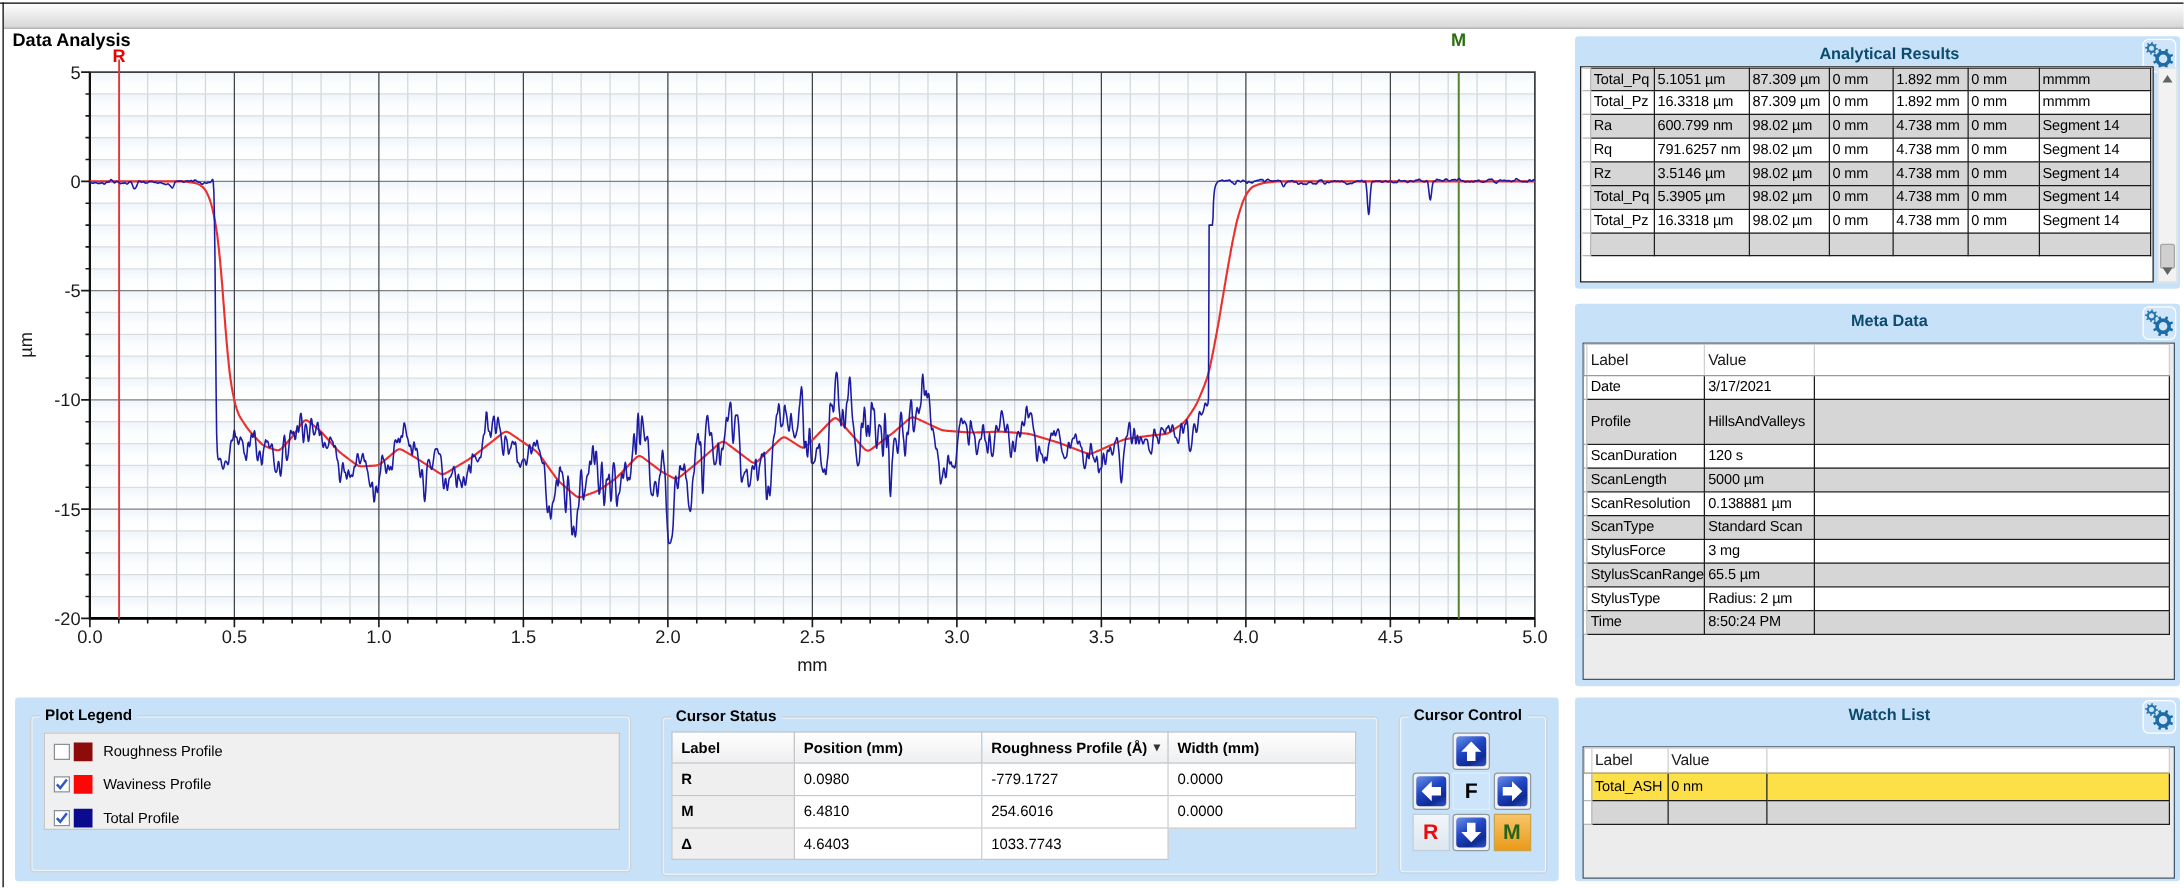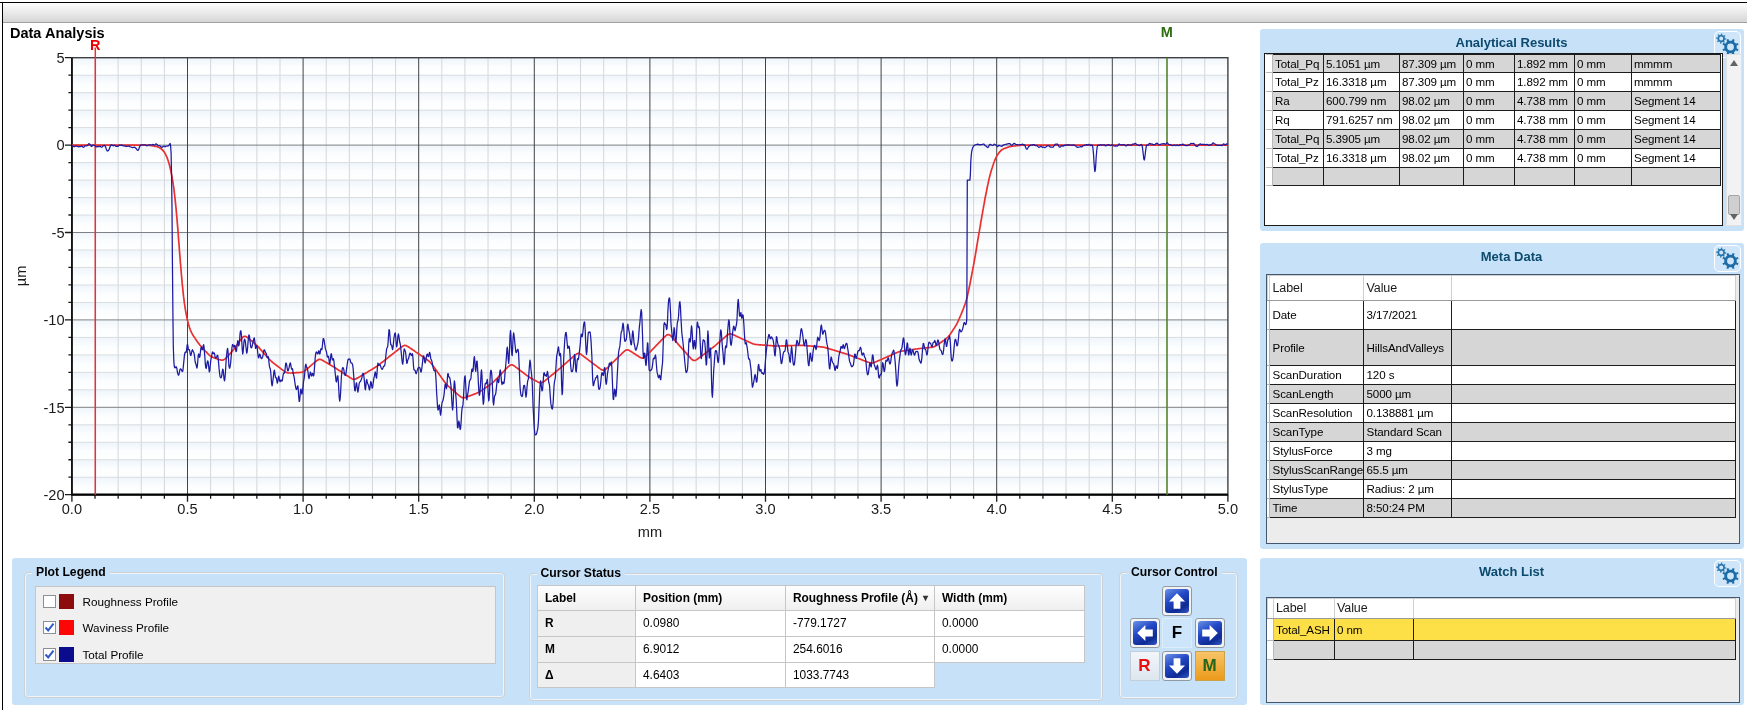--- a/index.html
+++ b/index.html
@@ -158,20 +158,30 @@
               <td>Rq</td>
               <td>791.6257 nm</td>
               <td>98.02 µm</td>
               <td>0 mm</td>
               <td>4.738 mm</td>
               <td>0 mm</td>
               <td>Segment 14</td>
             </tr>
             <tr style="height:19px;background:#d6d6d6">
               <td class="stub"></td>
+              <td>Rz</td>
+              <td>3.5146 µm</td>
+              <td>98.02 µm</td>
+              <td>0 mm</td>
+              <td>4.738 mm</td>
+              <td>0 mm</td>
+              <td>Segment 14</td>
+            </tr>
+            <tr style="height:19px;background:#d6d6d6">
+              <td class="stub"></td>
               <td>Total_Pq</td>
               <td>5.3905 µm</td>
               <td>98.02 µm</td>
               <td>0 mm</td>
               <td>4.738 mm</td>
               <td>0 mm</td>
               <td>Segment 14</td>
             </tr>
             <tr style="height:19px;background:#ffffff">
               <td class="stub"></td>
@@ -219,21 +229,21 @@
             <col style="width:87.5px">
             <col>
           </colgroup>
           <tbody>
             <tr class="hdr" style="height:25px">
               <td class="stub"></td>
               <td>Label</td>
               <td>Value</td>
               <td></td>
             </tr>
-            <tr style="height:29px;background:#ffffff">
+            <tr style="height:19px;background:#ffffff">
               <td class="stub"></td>
               <td>Date</td>
               <td>3/17/2021</td>
               <td></td>
             </tr>
             <tr style="height:36px;background:#d6d6d6">
               <td class="stub"></td>
               <td>Profile</td>
               <td>HillsAndValleys</td>
               <td></td>
@@ -371,21 +381,21 @@
           <div class="c4">Width (mm)</div>
         </div>
 <div class="cs-row">
           <div class="c1 lab">R</div>
           <div class="c2">0.0980</div>
           <div class="c3">-779.1727</div>
           <div class="c4">0.0000</div>
         </div>
 <div class="cs-row">
           <div class="c1 lab">M</div>
-          <div class="c2">6.9012</div>
+          <div class="c2">6.4810</div>
           <div class="c3">254.6016</div>
           <div class="c4">0.0000</div>
         </div>
 <div class="cs-row">
           <div class="c1 lab">Δ</div>
           <div class="c2">4.6403</div>
           <div class="c3">1033.7743</div>
           <div class="c4 none"></div>
         </div>
 </div>

